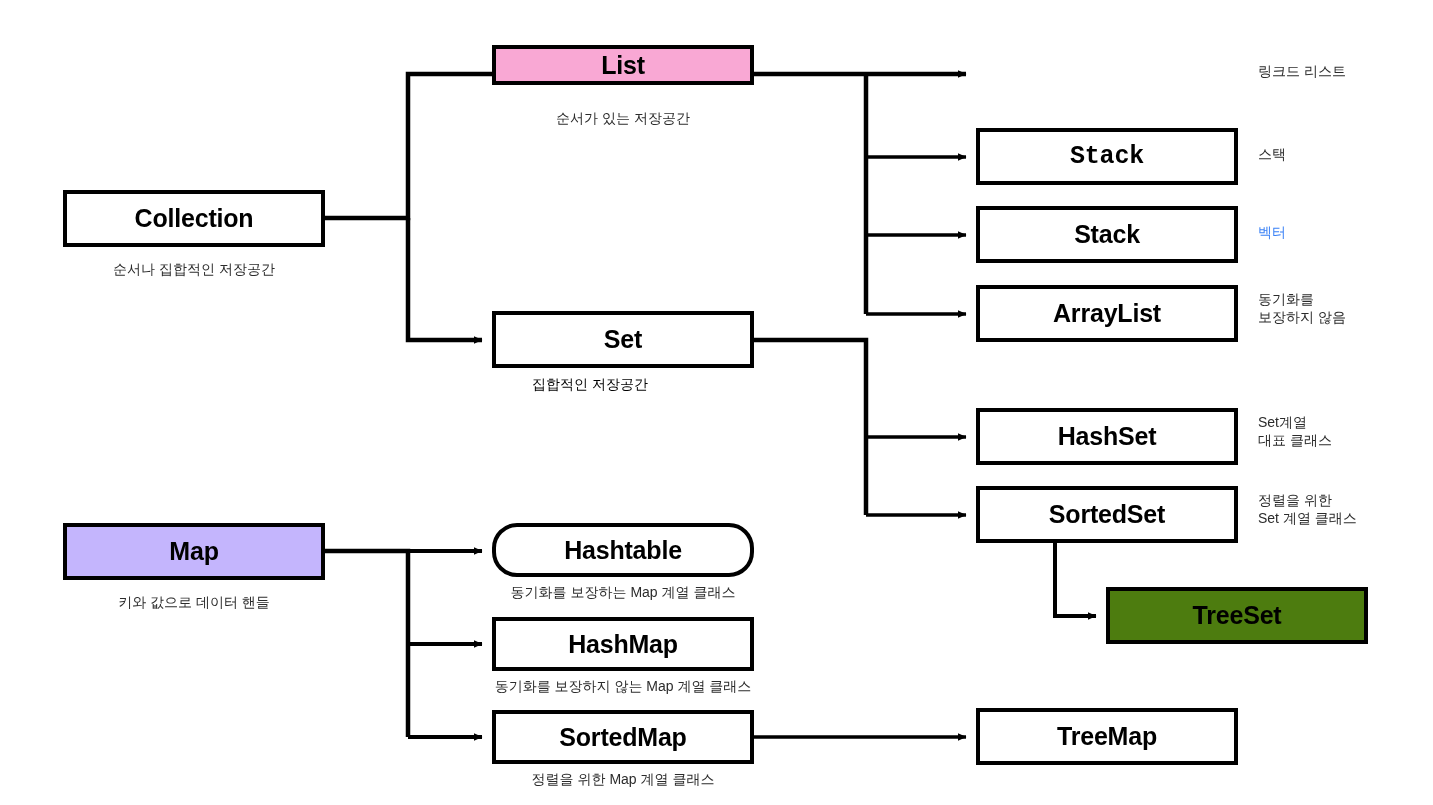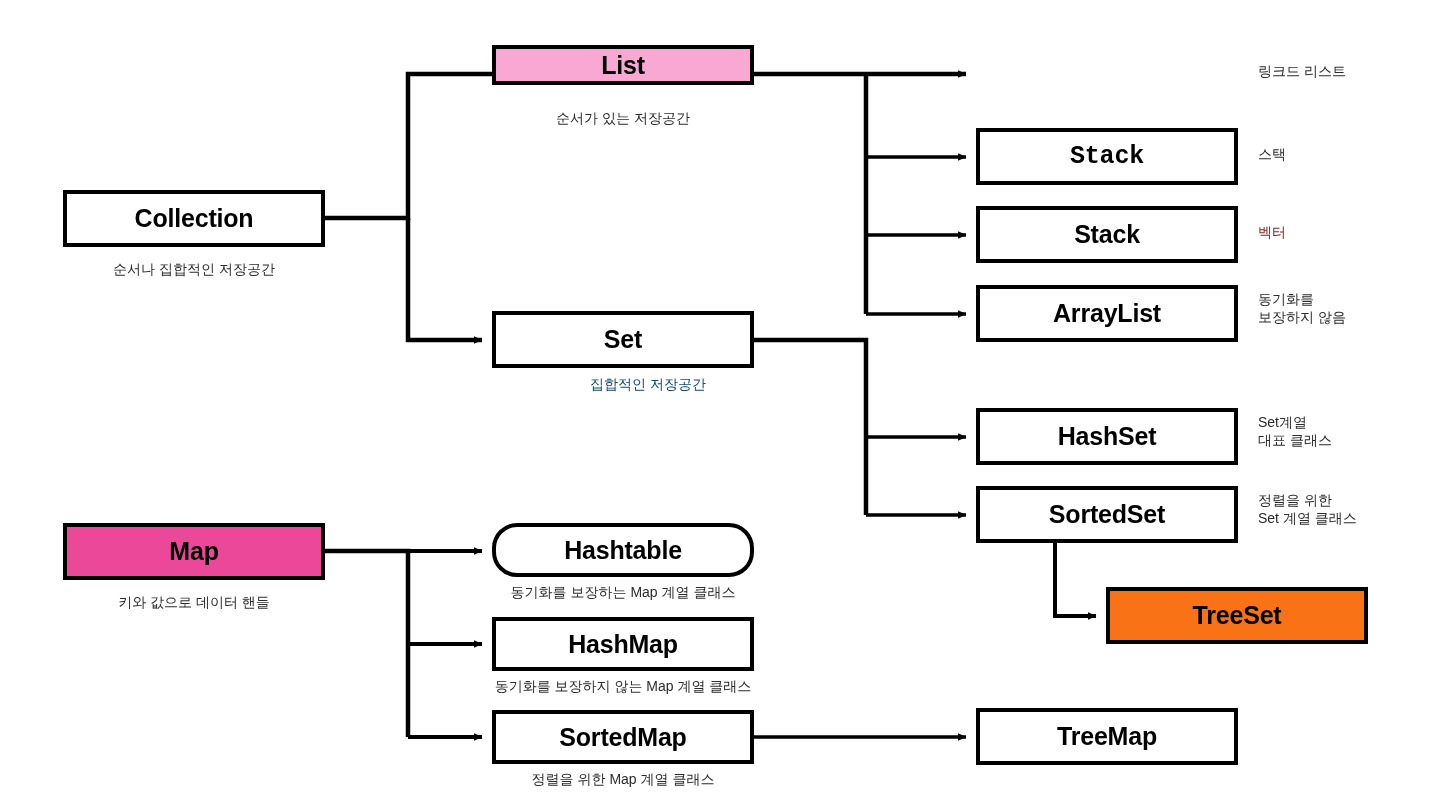--- a/index.html
+++ b/index.html
@@ -109,45 +109,45 @@
   </div>
   <div class="node" style="left: 976px; top: 285px; width: 262px; height: 57px; border-color: rgb(0, 0, 0); background: rgb(255, 255, 255);">
     <span class="node-label">ArrayList</span>
   </div>
   <div class="node" style="left: 976px; top: 408px; width: 262px; height: 57px; border-color: rgb(0, 0, 0); background: rgb(255, 255, 255);">
     <span class="node-label">HashSet</span>
   </div>
   <div class="node" style="left: 976px; top: 486px; width: 262px; height: 57px; border-color: rgb(0, 0, 0); background: rgb(255, 255, 255);">
     <span class="node-label">SortedSet</span>
   </div>
-  <div class="node" style="left: 1106px; top: 587px; width: 262px; height: 57px; border-color: rgb(0, 0, 0); background: #f97316;">
+  <div class="node" style="left: 1106px; top: 587px; width: 262px; height: 57px; border-color: rgb(0, 0, 0); background: #4d7c0f;">
     <span class="node-label">TreeSet</span>
   </div>
-  <div class="node" style="left: 63px; top: 523px; width: 262px; height: 57px; border-color: rgb(0, 0, 0); background: #ec4899;">
+  <div class="node" style="left: 63px; top: 523px; width: 262px; height: 57px; border-color: rgb(0, 0, 0); background: #c4b5fd;">
     <span class="node-label">Map</span>
   </div>
   <div class="node" style="left: 492px; top: 523px; width: 262px; height: 54px; border-color: rgb(0, 0, 0); background: rgb(255, 255, 255); border-radius: 25px;">
     <span class="node-label">Hashtable</span>
   </div>
   <div class="node" style="left: 492px; top: 617px; width: 262px; height: 54px; border-color: rgb(0, 0, 0); background: rgb(255, 255, 255);">
     <span class="node-label">HashMap</span>
   </div>
   <div class="node" style="left: 492px; top: 710px; width: 262px; height: 54px; border-color: rgb(0, 0, 0); background: rgb(255, 255, 255);">
     <span class="node-label">SortedMap</span>
   </div>
   <div class="node" style="left: 976px; top: 708px; width: 262px; height: 57px; border-color: rgb(0, 0, 0); background: rgb(255, 255, 255);">
     <span class="node-label">TreeMap</span>
   </div>
 
   <div class="caption center" style="left: 194px; top: 261px; color: rgb(43, 43, 43);">순서나 집합적인 저장공간</div>
   <div class="caption center" style="left: 623px; top: 110px; color: rgb(43, 43, 43);">순서가 있는 저장공간</div>
-  <div class="caption center" style="left: 648px; top: 376px; color: #0c4a6e;">집합적인 저장공간</div>
+  <div class="caption center" style="left: 590px; top: 376px; color: #000000;">집합적인 저장공간</div>
   <div class="caption left" style="left: 1258px; top: 63px; color: rgb(43, 43, 43);">링크드 리스트</div>
   <div class="caption left" style="left: 1258px; top: 146px; color: rgb(43, 43, 43);">스택</div>
-  <div class="caption left" style="left: 1258px; top: 224px; color: #7f1d1d;">벡터</div>
+  <div class="caption left" style="left: 1258px; top: 224px; color: #3b82f6;">벡터</div>
   <div class="caption left" style="left: 1258px; top: 291px; color: rgb(43, 43, 43);">동기화를
 보장하지 않음</div>
   <div class="caption left" style="left: 1258px; top: 414px; color: rgb(43, 43, 43);">Set계열
 대표 클래스</div>
   <div class="caption left" style="left: 1258px; top: 492px; color: rgb(43, 43, 43);">정렬을 위한
 Set 계열 클래스</div>
   <div class="caption center" style="left: 194px; top: 594px; color: rgb(43, 43, 43);">키와 값으로 데이터 핸들</div>
   <div class="caption center" style="left: 623px; top: 584px; color: rgb(43, 43, 43);">동기화를 보장하는 Map 계열 클래스</div>
   <div class="caption center" style="left: 623px; top: 678px; color: rgb(43, 43, 43);">동기화를 보장하지 않는 Map 계열 클래스</div>
   <div class="caption center" style="left: 623px; top: 771px; color: rgb(43, 43, 43);">정렬을 위한 Map 계열 클래스</div>

